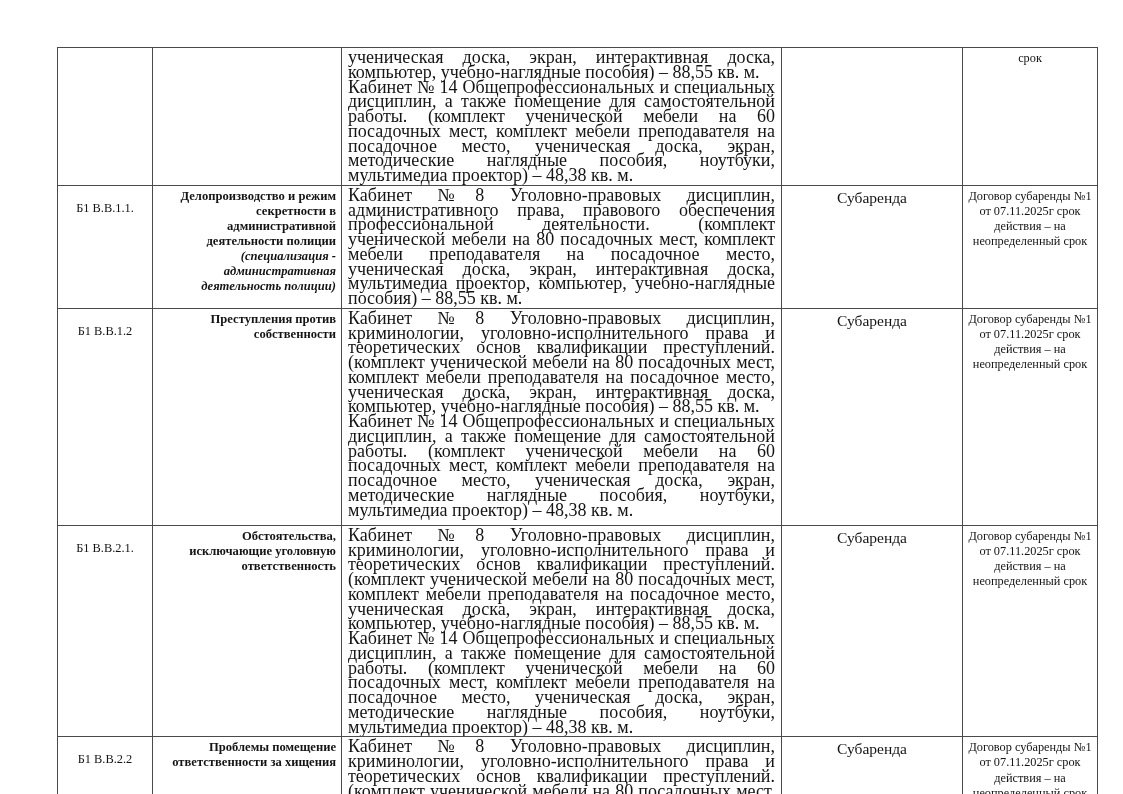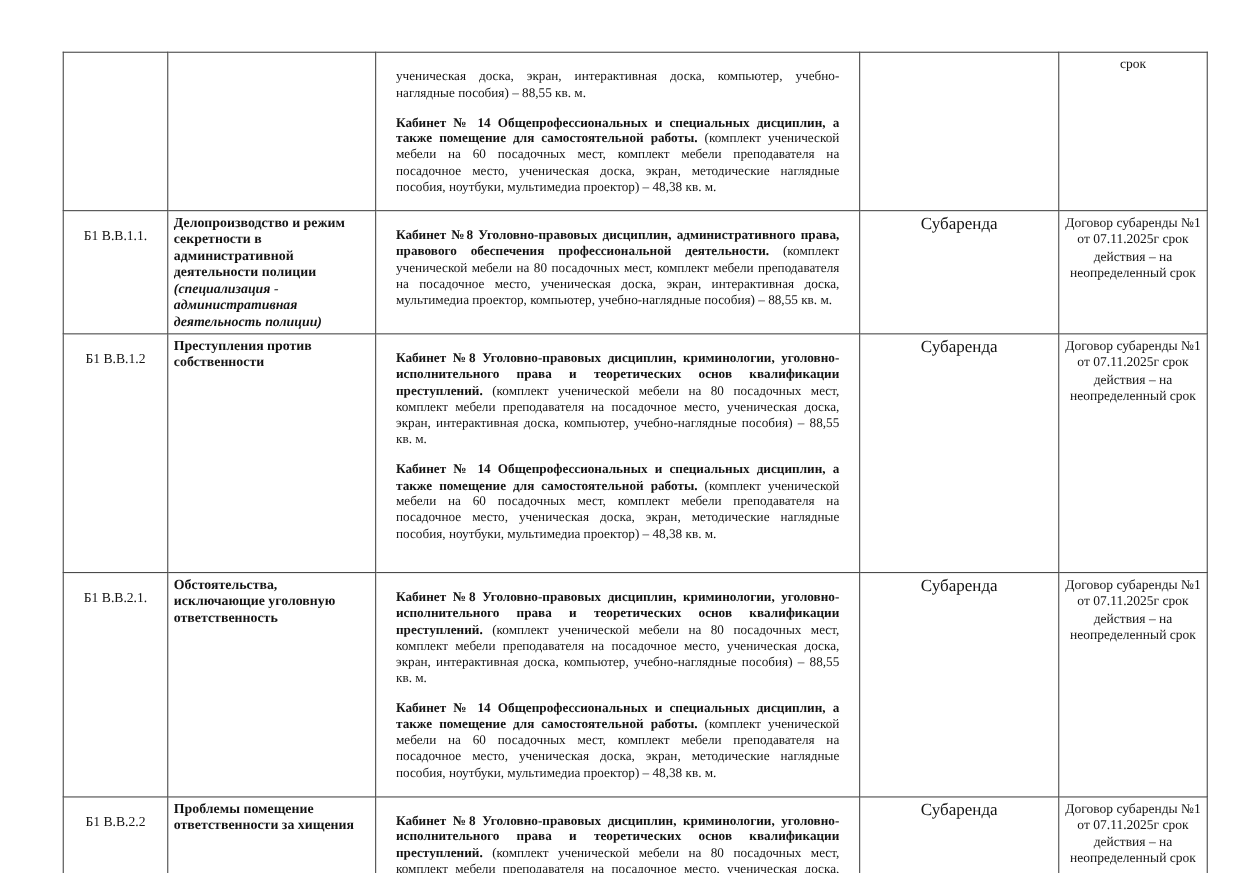--- a/index.html
+++ b/index.html
@@ -31,48 +31,48 @@
   }
   td.col-code {
     text-align: center;
     padding: 15px 3px;
   }
   .code {
     font-size: 12.4px;
     line-height: 15px;
   }
   td.col-disc {
-    text-align: left;
+    text-align: right;
     padding: 3px 5px;
   }
   .disc-main {
     font-weight: bold;
     font-size: 12.6px;
     line-height: 15px;
   }
   .disc-italic {
     font-weight: bold;
     font-style: italic;
     font-size: 12.6px;
     line-height: 15px;
   }
   td.col-fac {
     padding: 2px 6px;
   }
   .fac-para {
-    margin: 12px;
-    font-size: 12px;
+    margin: 0;
+    font-size: 18px;
     line-height: 14.75px;
     text-align: justify;
   }
   .fac-para.cut {
     text-align-last: justify;
   }
   .fac-title {
-    font-weight: bold;
+    font-weight: normal;
   }
   td.col-own {
     text-align: center;
     padding: 3px 4px;
   }
   .own {
     font-size: 15.5px;
     line-height: 18px;
   }
   td.col-doc {

